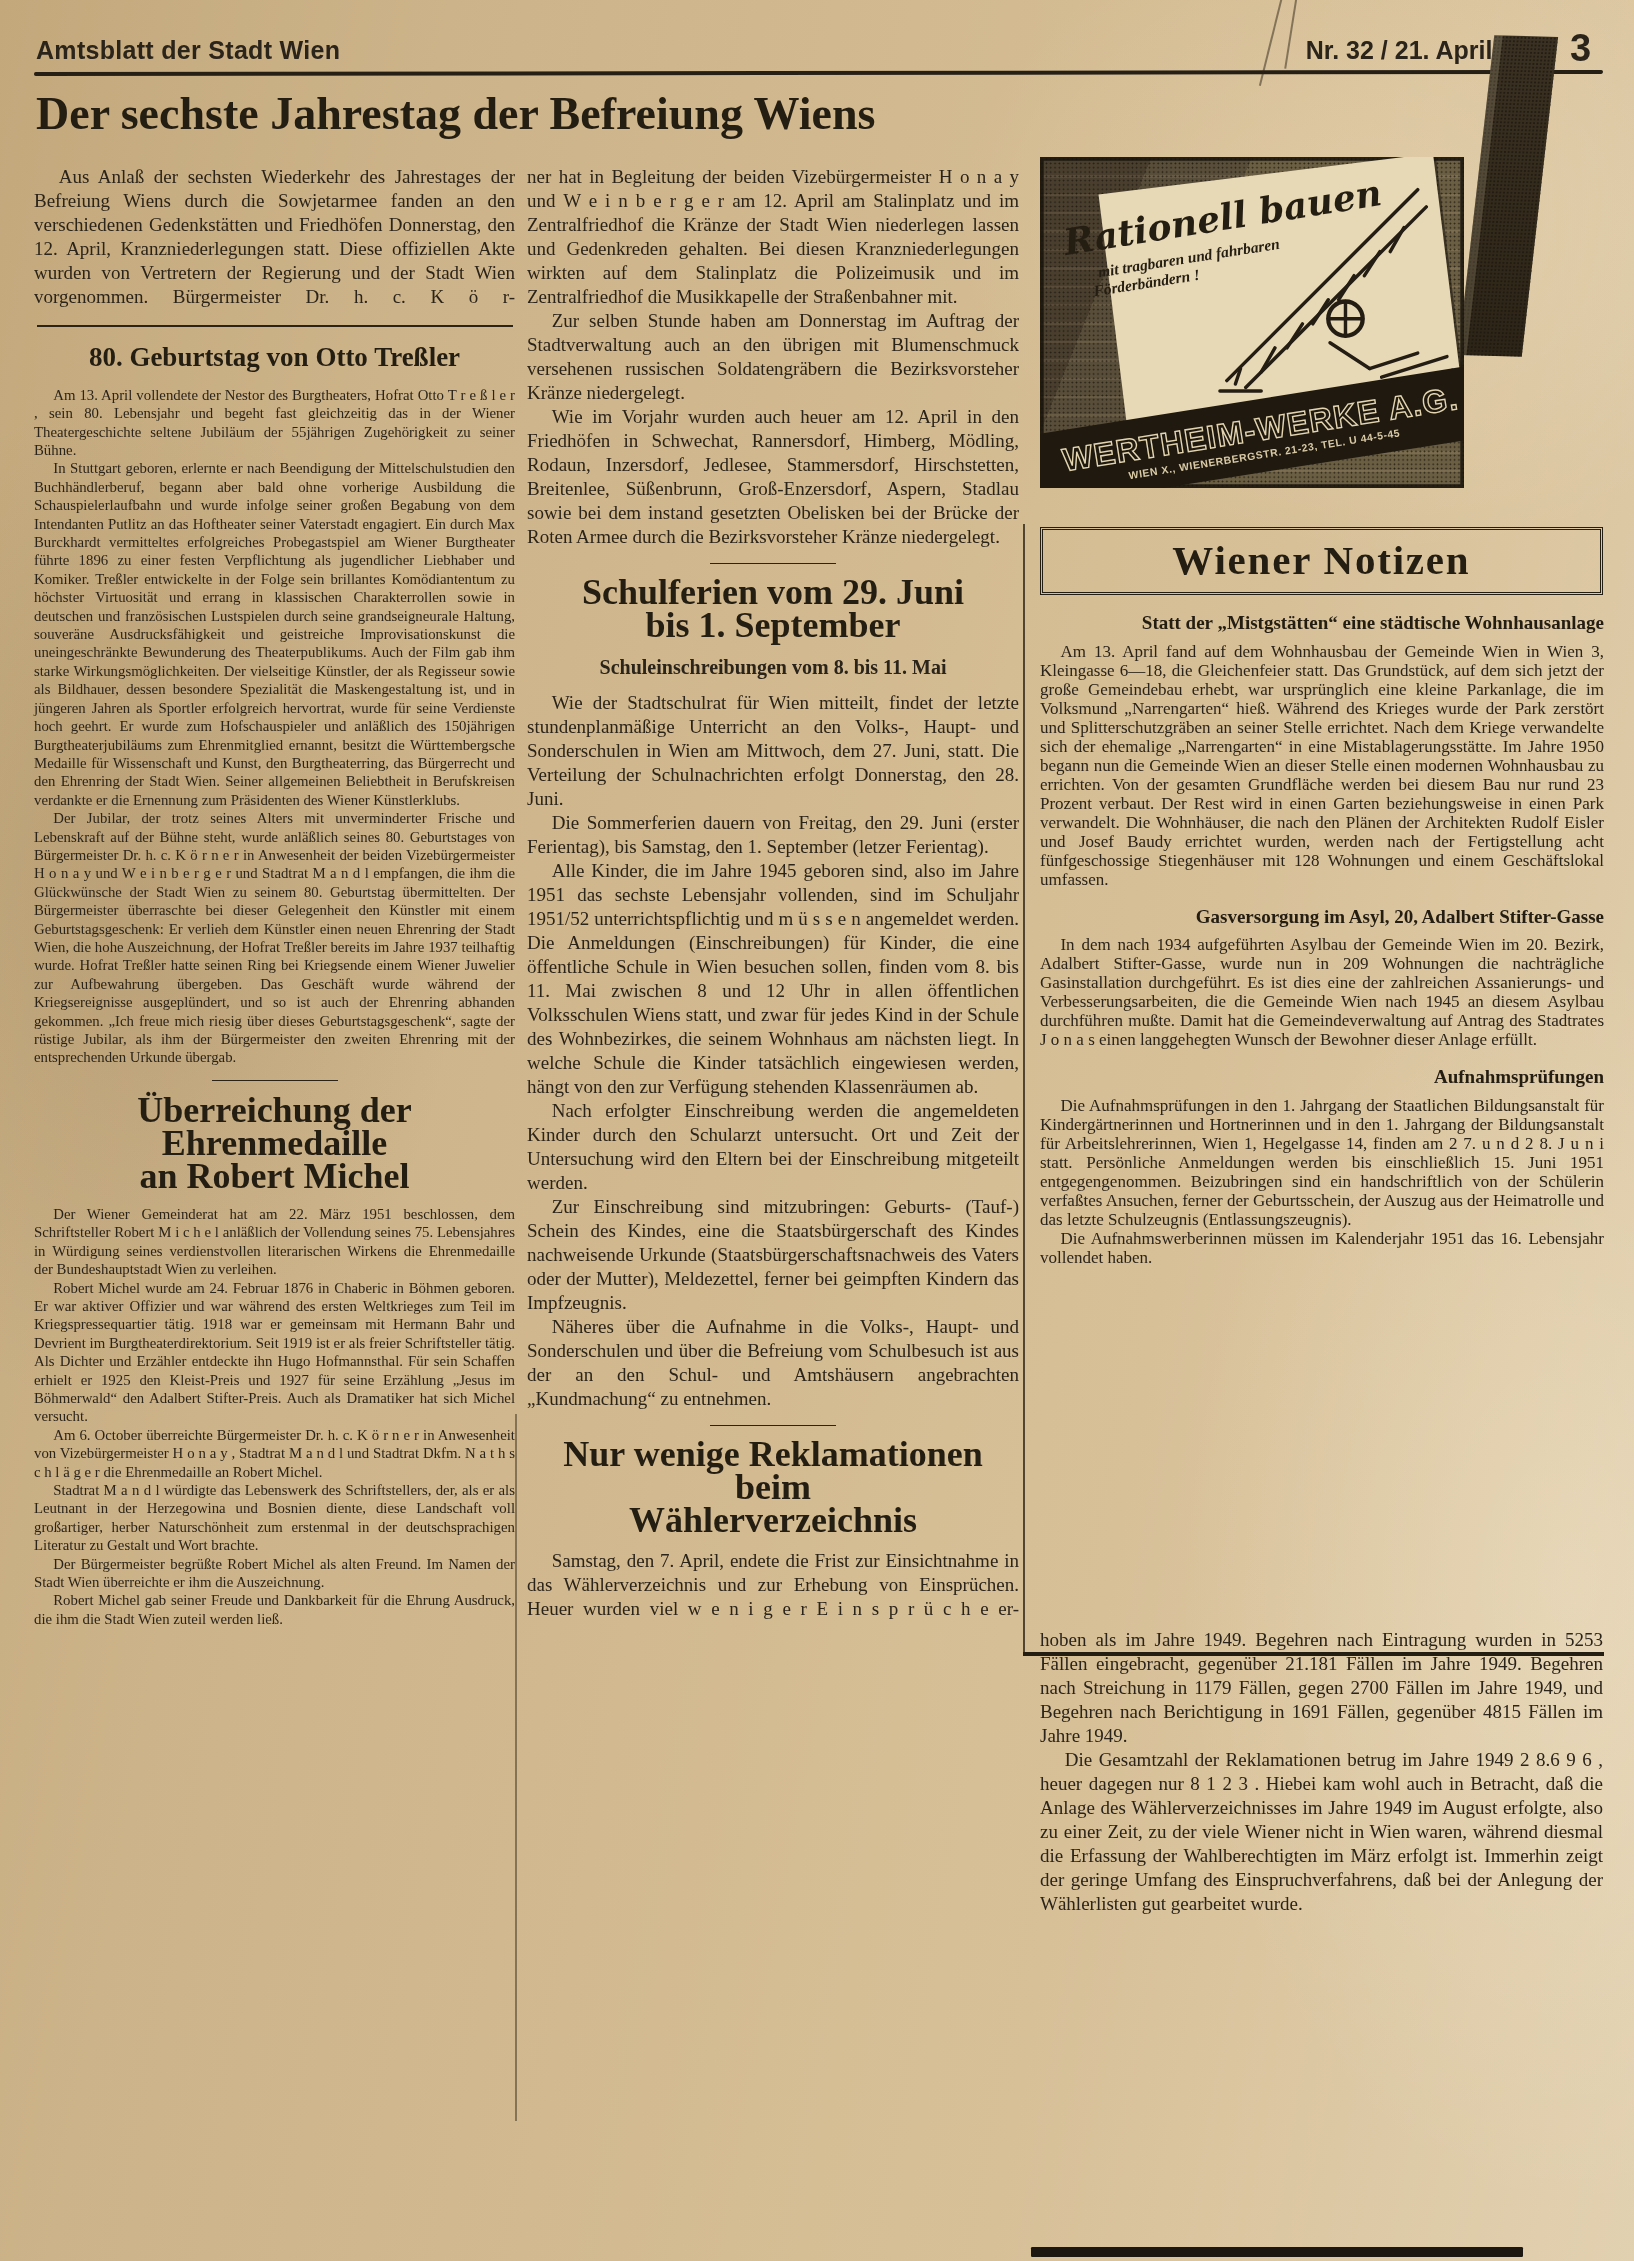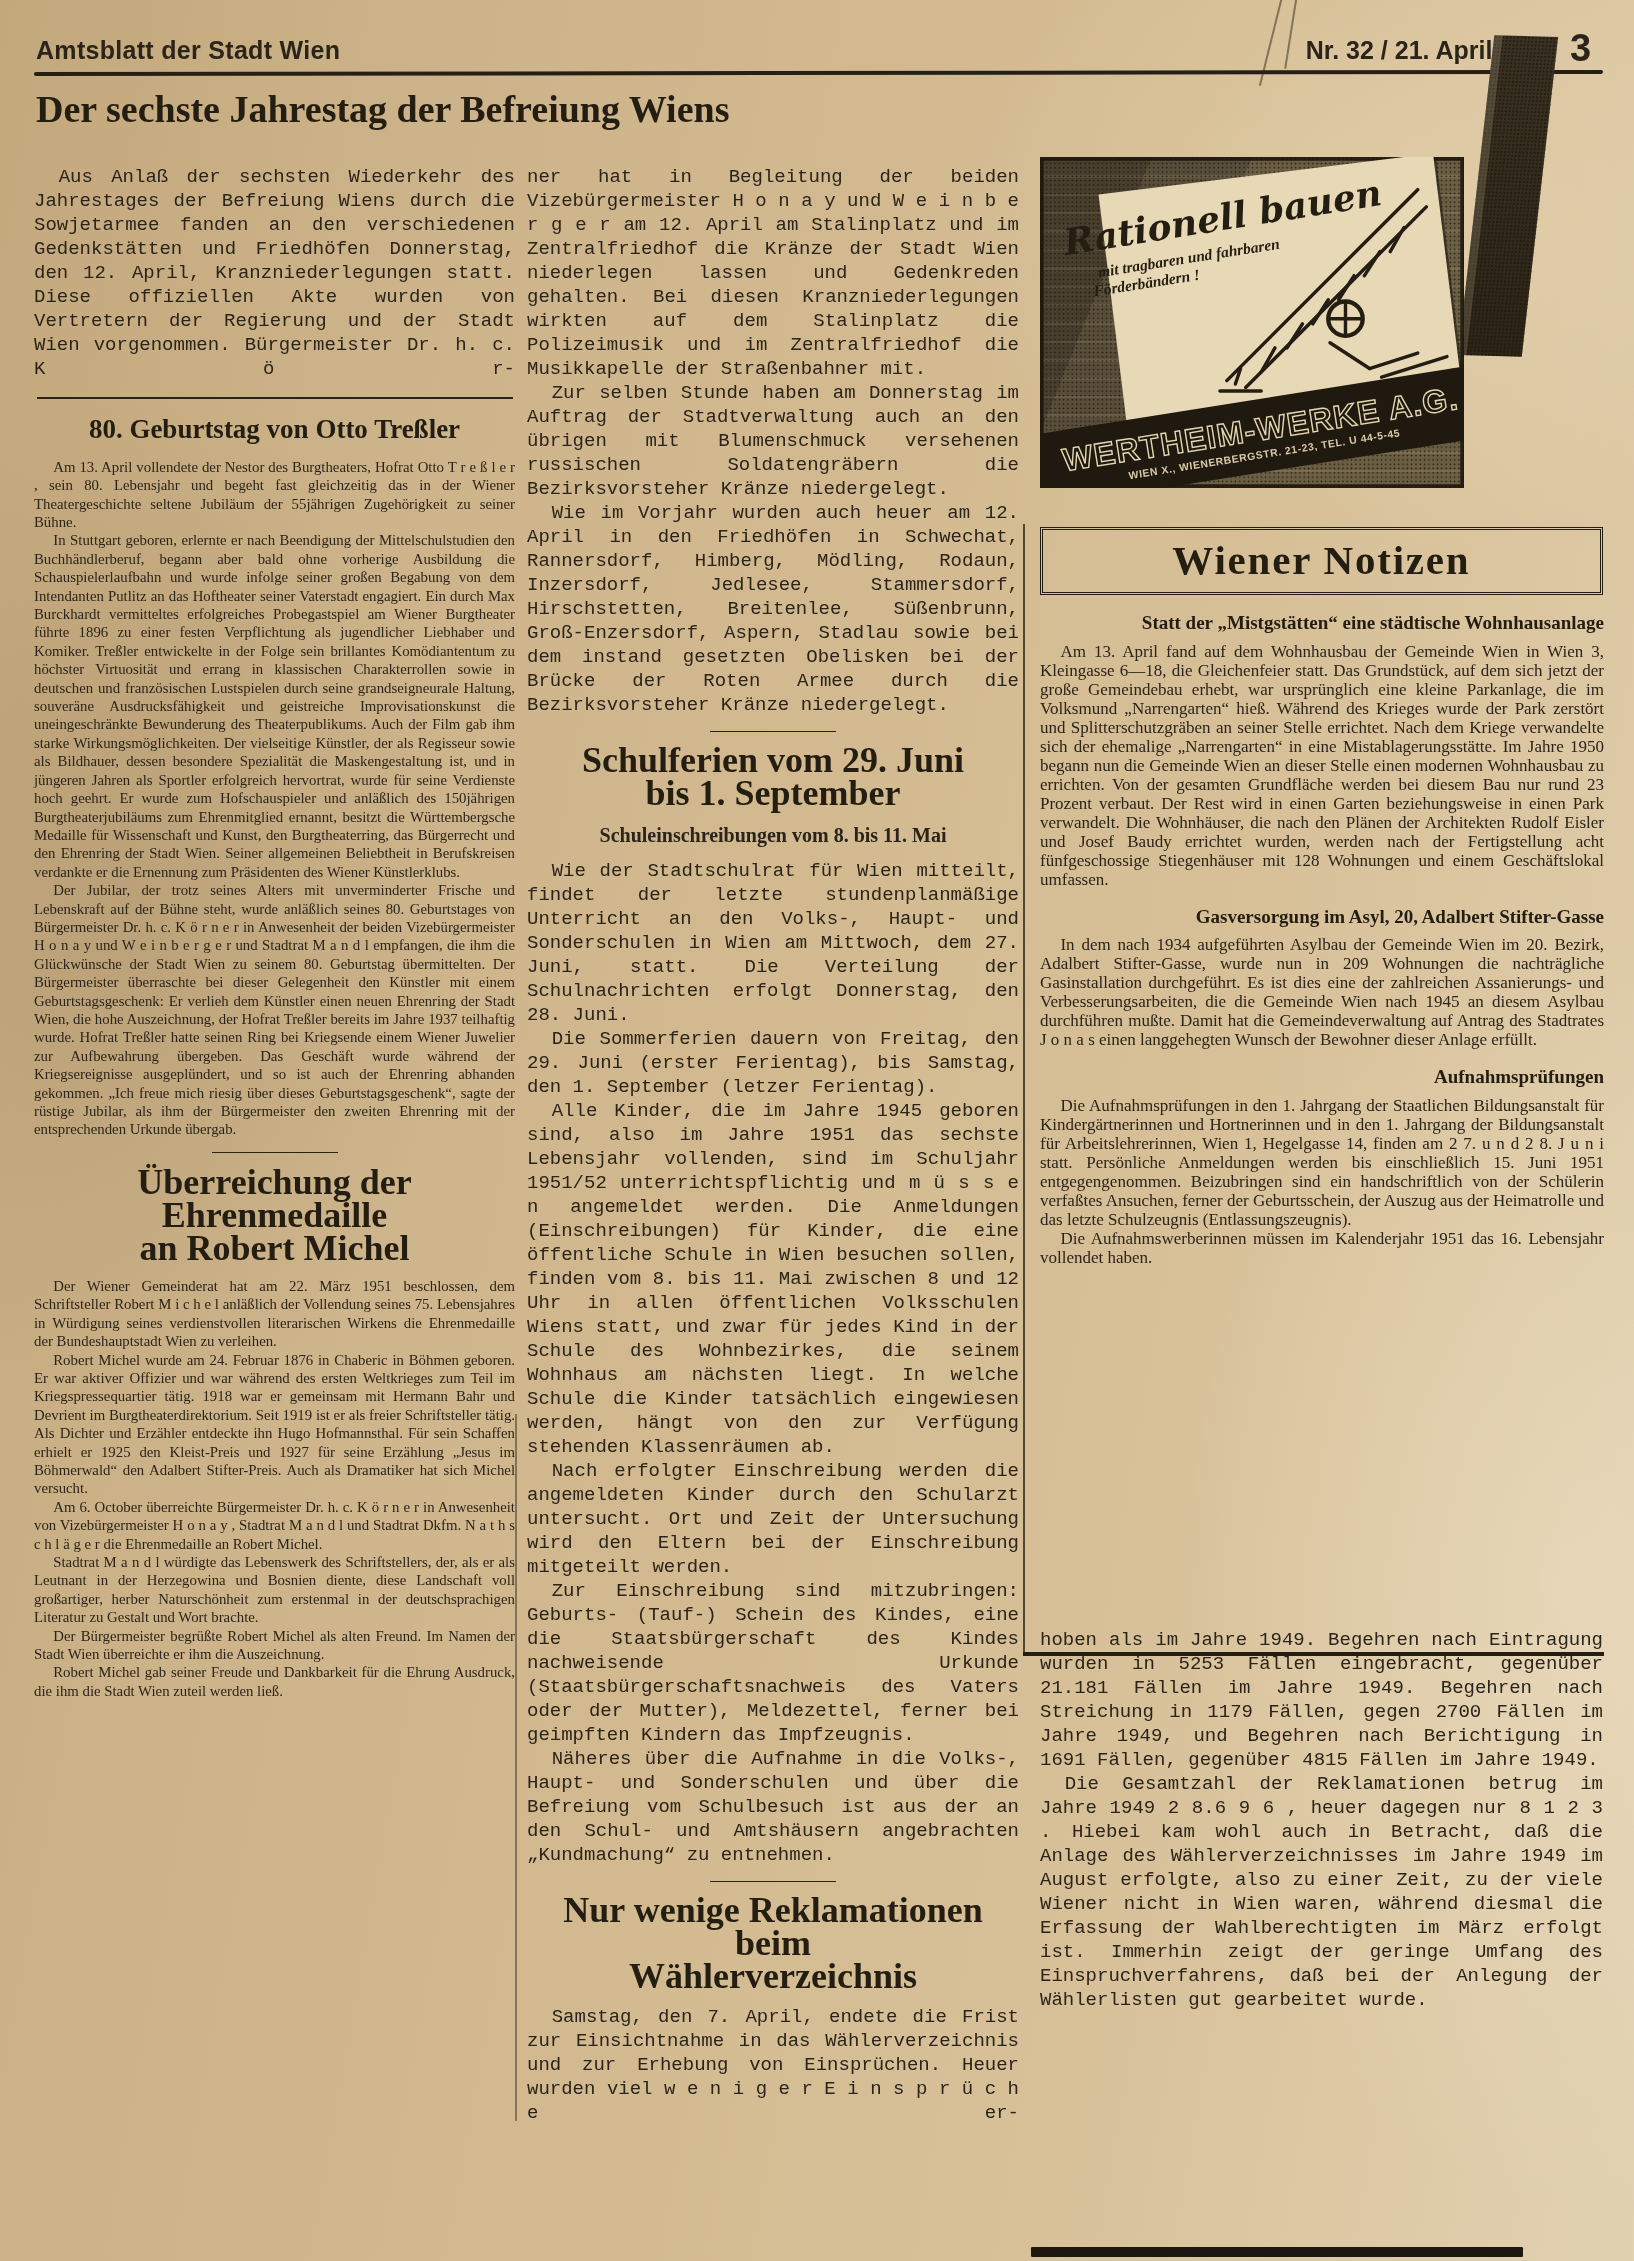--- a/index.html
+++ b/index.html
@@ -15,28 +15,28 @@
   .mast-left{position:absolute;left:36px;top:36px;font-family:"Liberation Sans",sans-serif;
     font-weight:700;font-size:25px;letter-spacing:0.3px;}
   .mast-right{position:absolute;left:1162px;top:36px;width:393px;font-family:"Liberation Sans",sans-serif;
     font-weight:700;font-size:25px;text-align:right;}
   .mast-pagenum{position:absolute;left:1570px;top:27px;font-family:"Liberation Sans",sans-serif;
     font-weight:700;font-size:38px;}
   .mast-rule{position:absolute;left:34px;top:71px;width:1569px;height:3.7px;background:#261f15;
     border-radius:1.8px;transform:rotate(-.08deg);}
   
   .headline-main{position:absolute;left:36px;top:90px;width:996px;margin:0;
-    font-size:38px;line-height:1.05;font-weight:700;letter-spacing:0;color:#241d12;}
+    font-size:46px;line-height:1.05;font-weight:700;letter-spacing:0;color:#241d12;}
   
   .col{position:absolute;}
   .col1{left:34px;top:165px;width:481px;}
   .col2{left:527px;top:165px;width:492px;}
   .col3cont{left:1040px;top:1628px;width:563px;}
   p{margin:0;text-align:justify;hyphens:none;}
-  .body-lg{font-size:19px;line-height:24px;font-family:Liberation Mono, monospace;}
+  .body-lg{font-size:19px;line-height:24px;}
   .body-lg.ind{text-indent:1.3em;}
   .body-sm{font-size:14.8px;line-height:18.4px;}
   .body-sm.ind{text-indent:1.3em;}
   .body-md{font-size:17px;line-height:19px;}
   .body-md.ind{text-indent:1.2em;}
   .runout{text-align-last:justify;}
   .h-art{font-size:36px;line-height:33px;font-weight:700;text-align:center;margin:9.8px 0 12.3px;color:#241d12;}
   .h-art.sm1{font-size:27px;margin-top:2.5px;}
   .h-sub{font-size:20px;line-height:26px;font-weight:700;text-align:center;margin:3.7px 0 11px;}
   .rule-full{border:none;border-top:2.5px solid #2a2316;margin:16px 2.5px 13.5px;}

